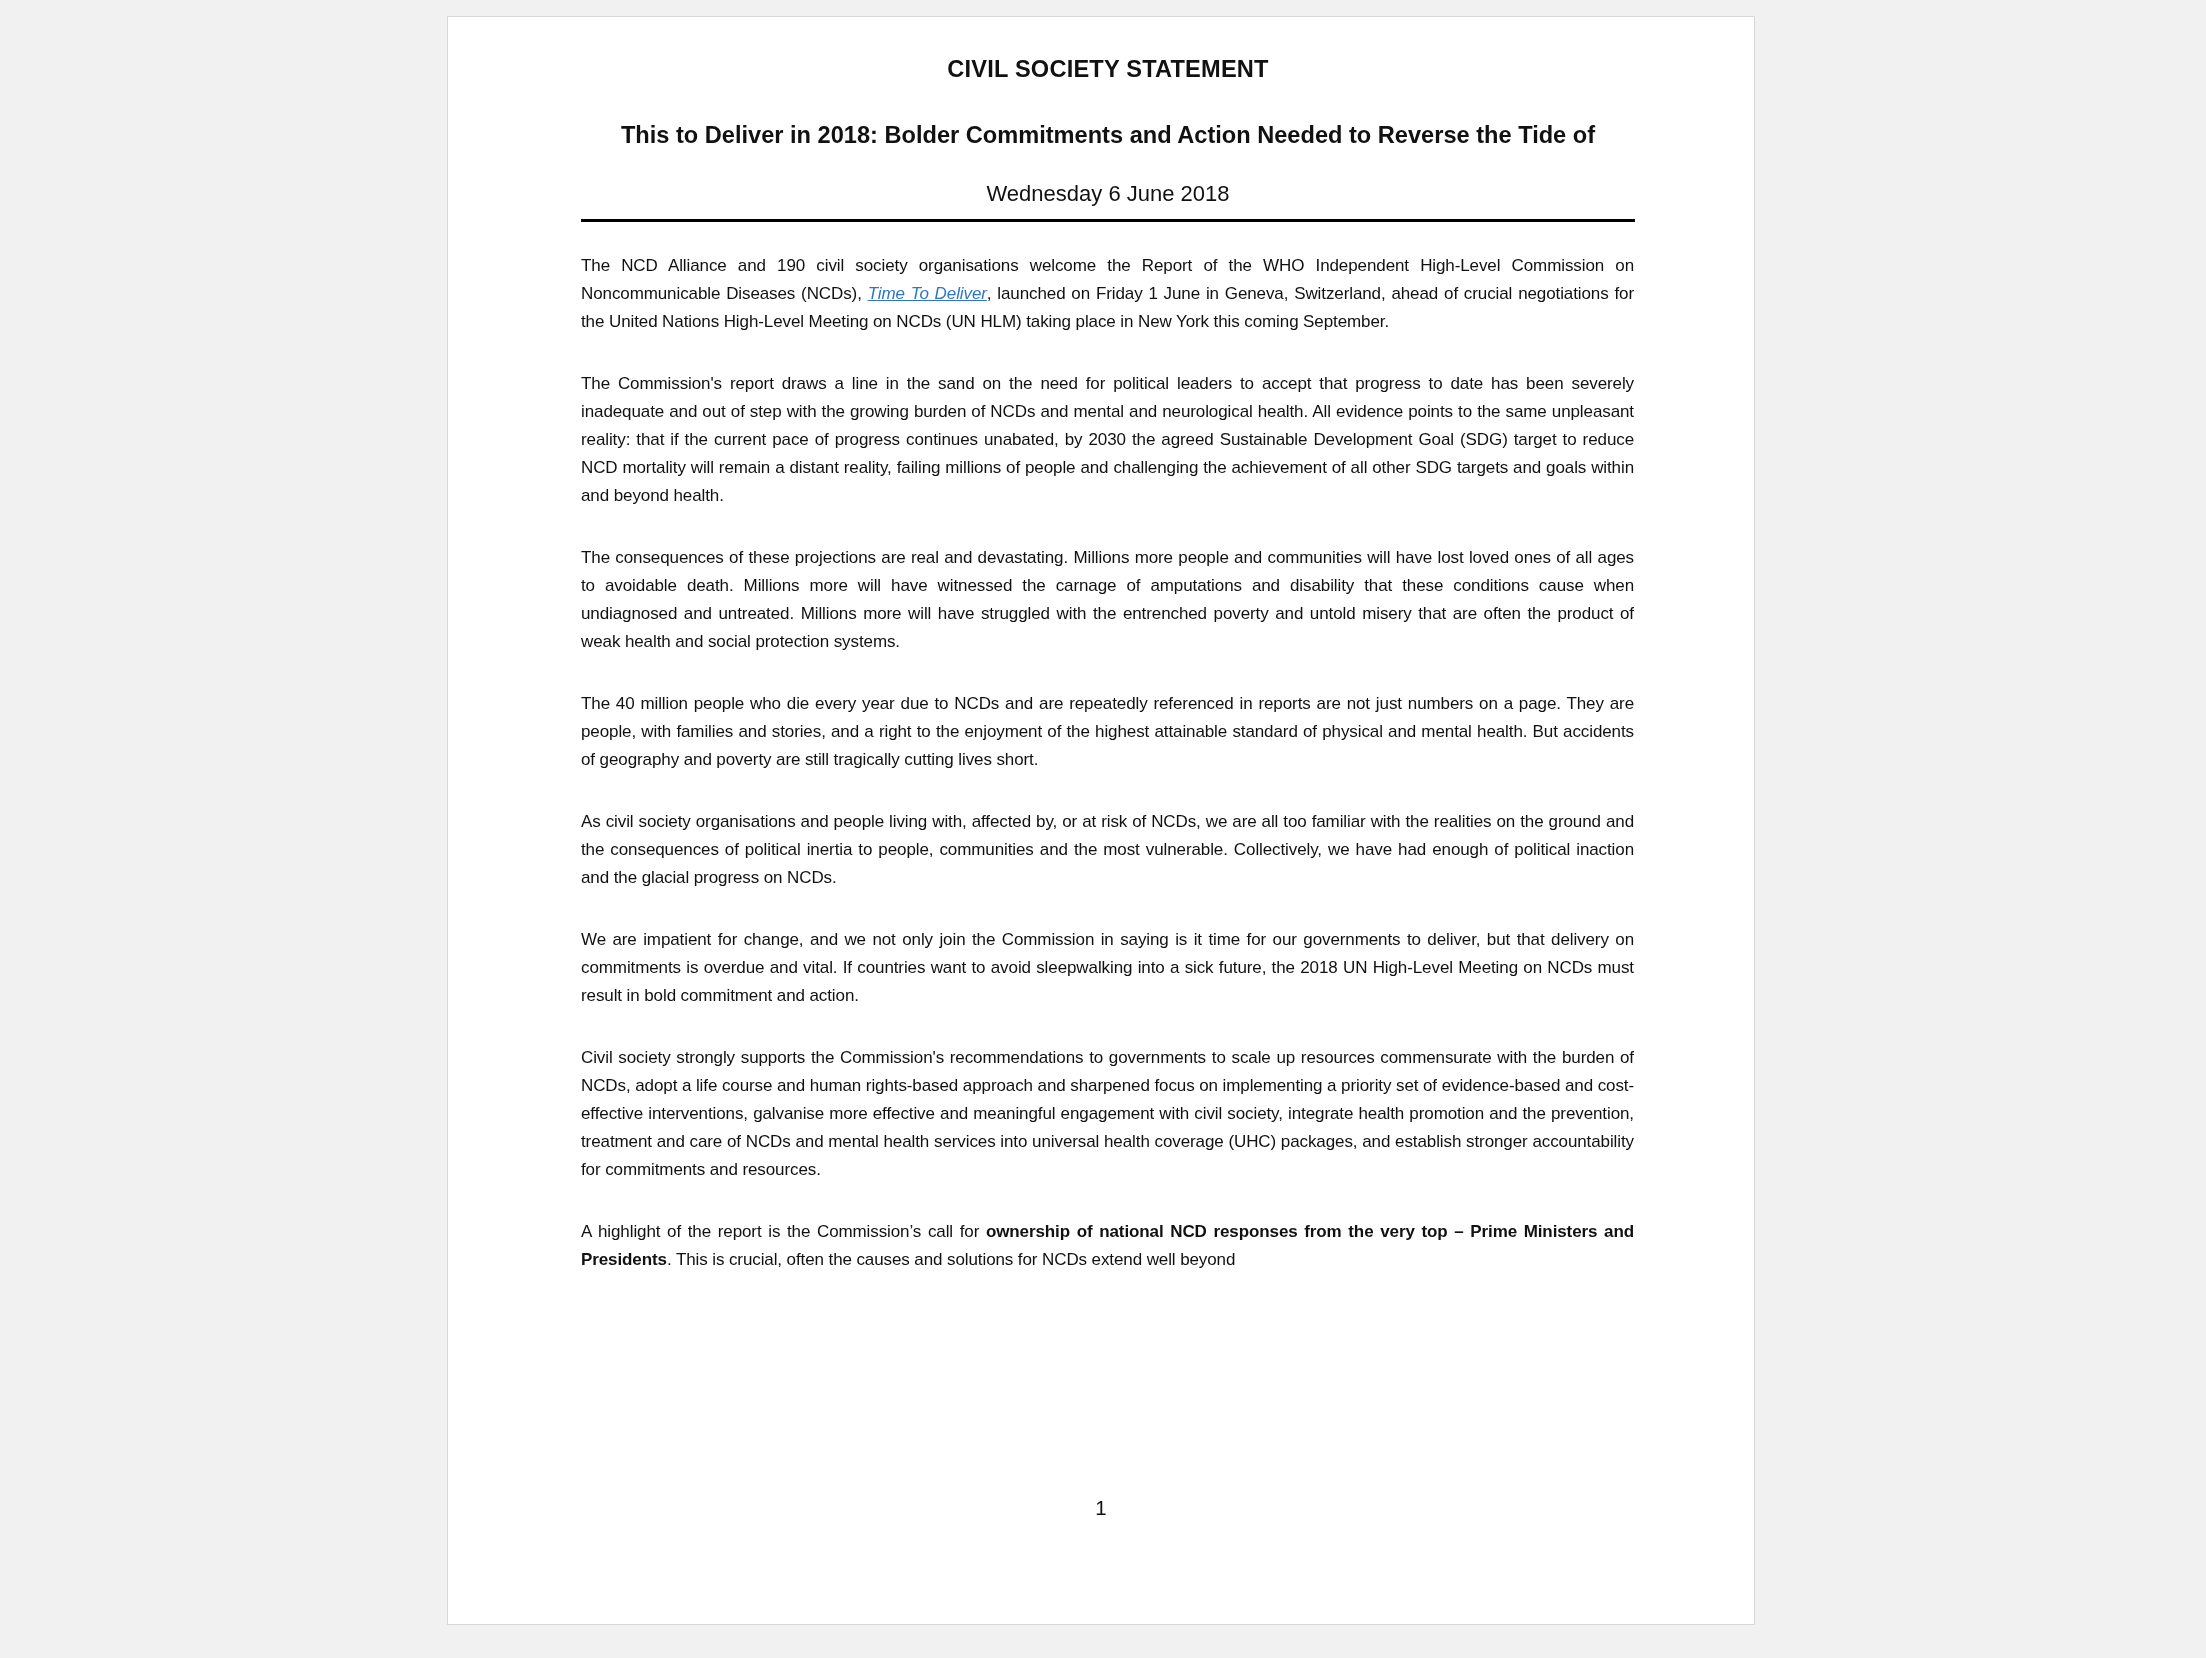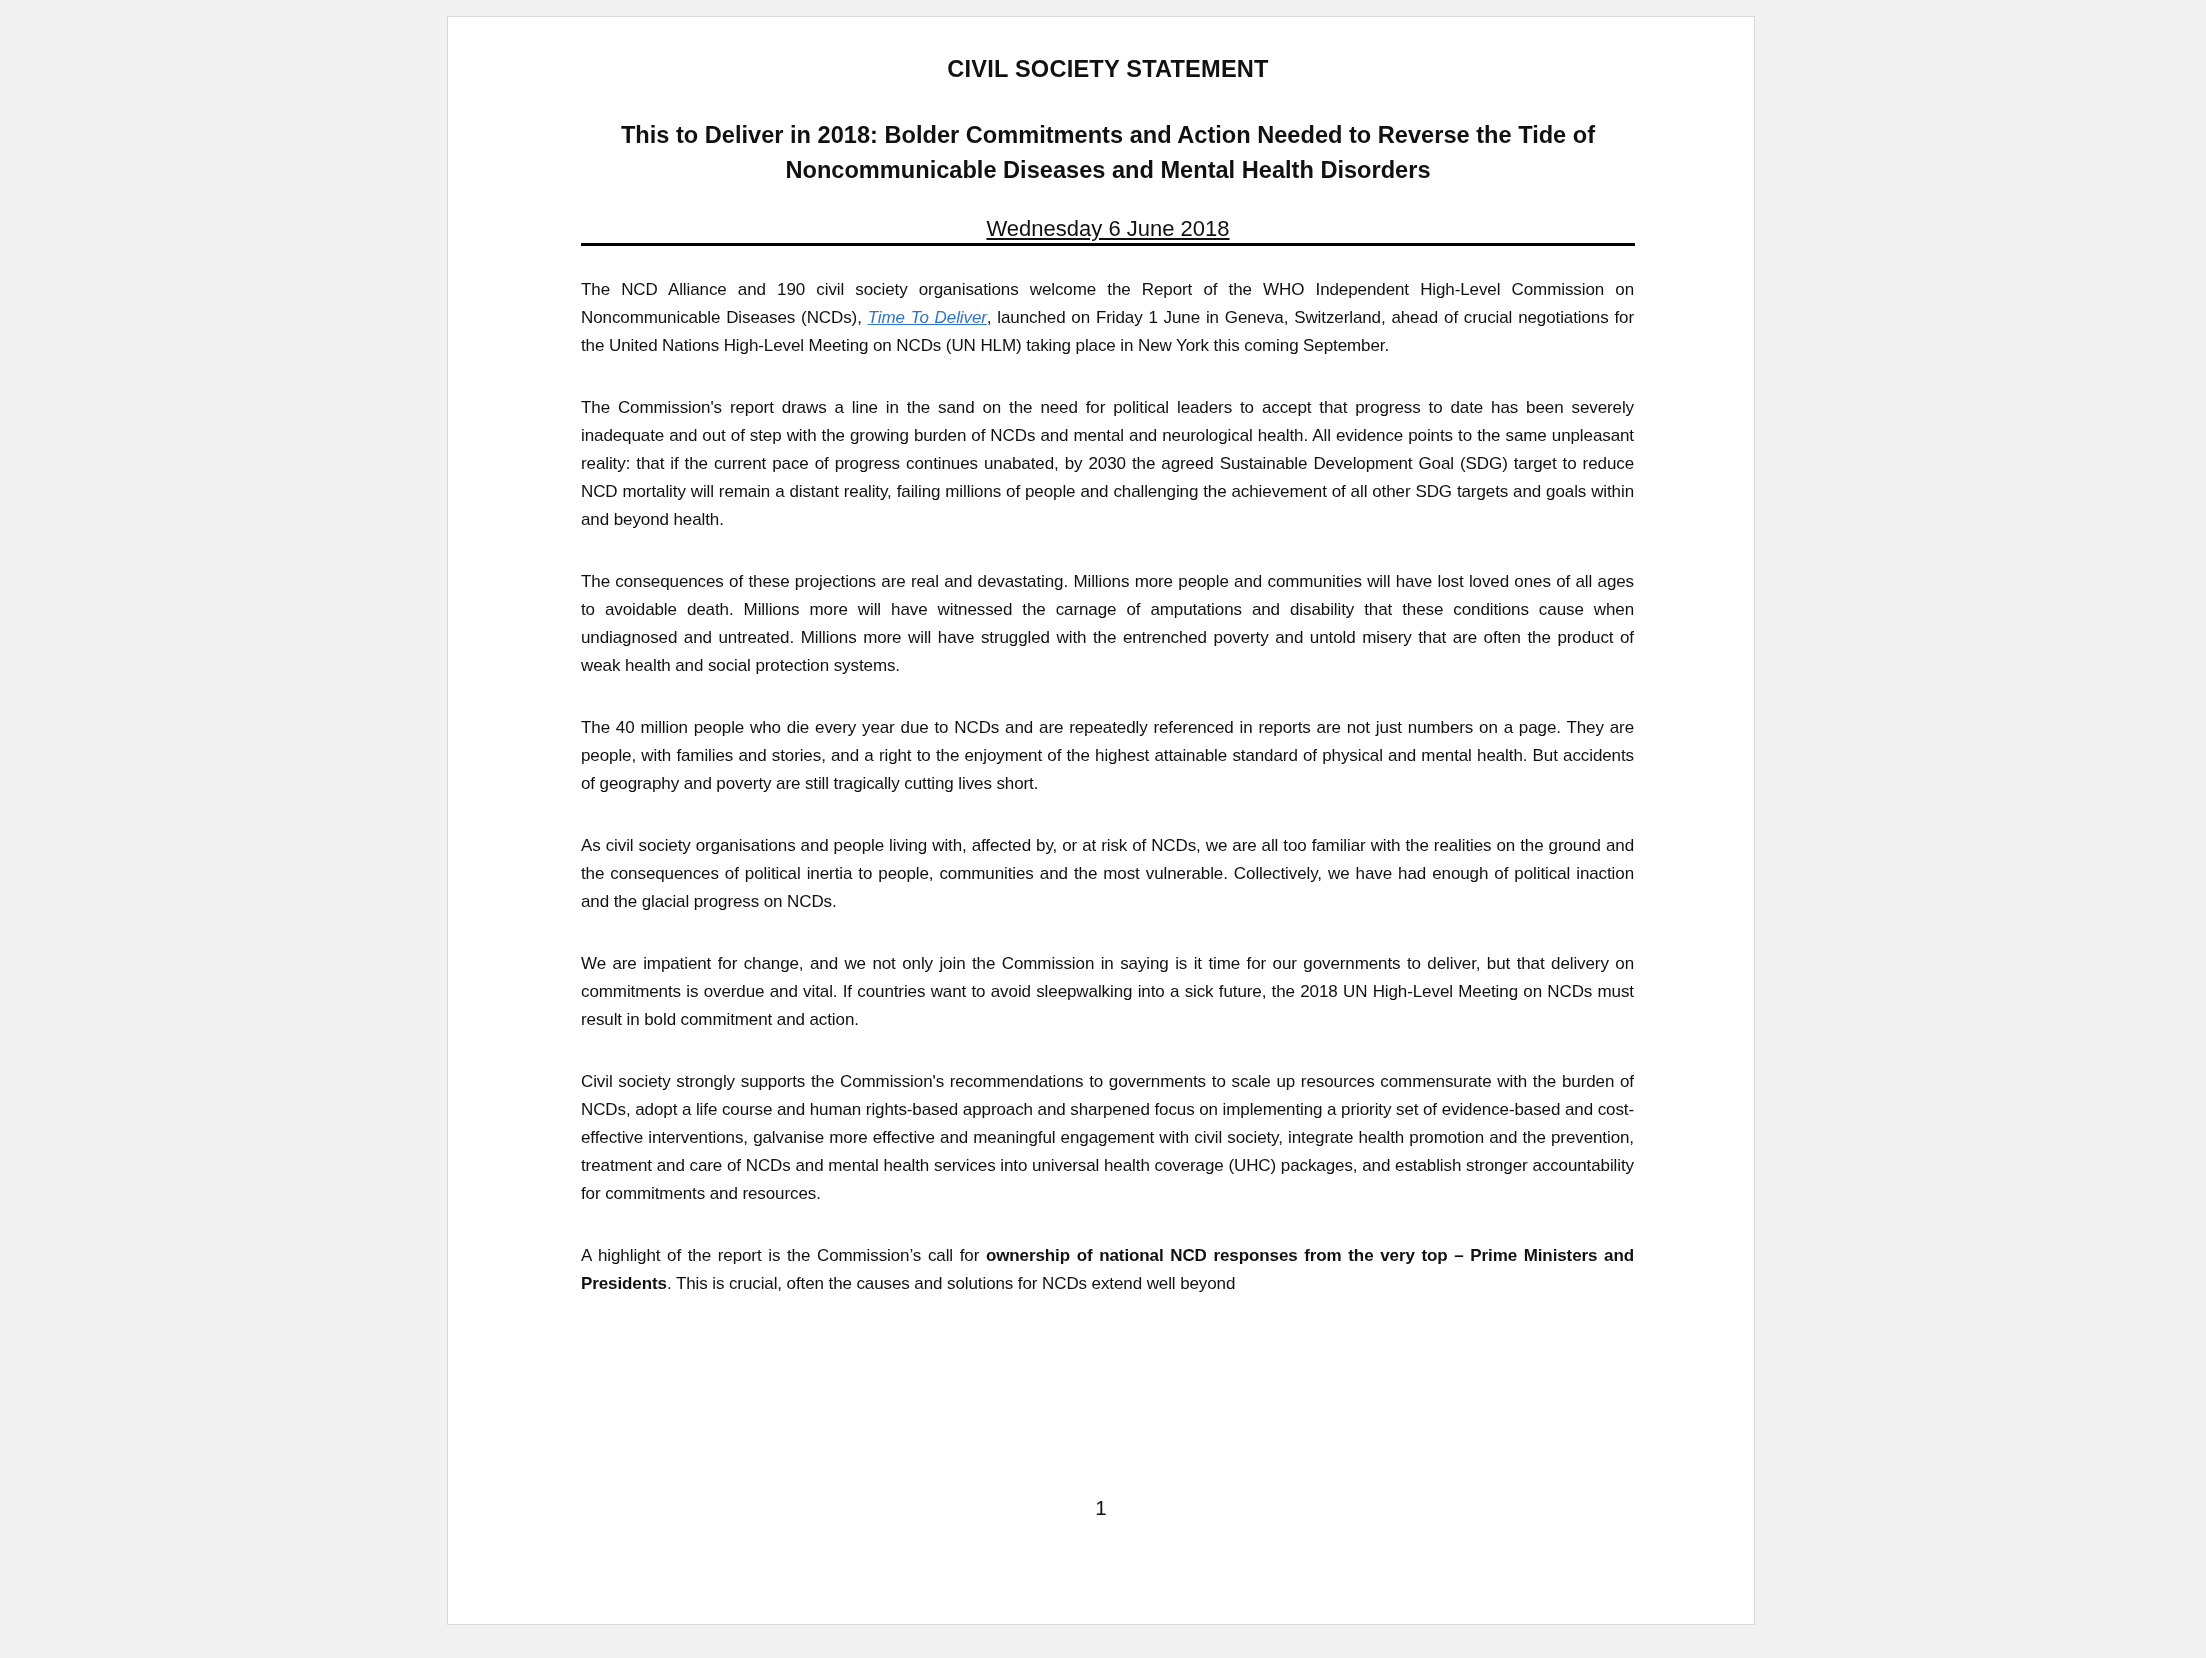--- a/index.html
+++ b/index.html
@@ -44,22 +44,22 @@
   }
   .doc-title {
     text-align: center;
     font-weight: bold;
     font-size: 23.6px;
     line-height: 35px;
     margin: 0 0 27px 0;
   }
   .date-block {
     border-bottom: 3.6px solid #000000;
+    padding-bottom: 11px;
     margin: 0 0 30px 0;
-    text-decoration: underline;
   }
   .date-line {
     text-align: center;
     font-size: 22px;
     line-height: 28px;
   }
   .para {
     font-size: 17px;
     line-height: 28px;
     text-align: justify;
@@ -89,21 +89,20 @@
 </style>
 </head>
 <body>
 
 <div class="canvas">
   <div class="page">
     <div class="content">
       <div class="kicker">CIVIL SOCIETY STATEMENT</div>
       <div class="doc-title">
         <div>This to Deliver in 2018: Bolder Commitments and Action Needed to Reverse the Tide of</div>
-        <div>Noncommunicable Diseases and Mental Health Disorders</div>
       </div>
       <div class="date-block">
         <div class="date-line">Wednesday 6 June 2018</div>
       </div>
       <div>
           <p class="para"><span>The NCD Alliance and 190 civil society organisations welcome the Report of the WHO Independent High-Level Commission on Noncommunicable Diseases (NCDs), </span><a href="#" class="doc-link">Time To Deliver</a><span>, launched on Friday 1 June in Geneva, Switzerland, ahead of crucial negotiations for the United Nations High-Level Meeting on NCDs (UN HLM) taking place in New York this coming September.</span></p>
           <p class="para"><span>The Commission's report draws a line in the sand on the need for political leaders to accept that progress to date has been severely inadequate and out of step with the growing burden of NCDs and mental and neurological health. All evidence points to the same unpleasant reality: that if the current pace of progress continues unabated, by 2030 the agreed Sustainable Development Goal (SDG) target to reduce NCD mortality will remain a distant reality, failing millions of people and challenging the achievement of all other SDG targets and goals within and beyond health.</span></p>
           <p class="para"><span>The consequences of these projections are real and devastating. Millions more people and communities will have lost loved ones of all ages to avoidable death. Millions more will have witnessed the carnage of amputations and disability that these conditions cause when undiagnosed and untreated. Millions more will have struggled with the entrenched poverty and untold misery that are often the product of weak health and social protection systems.</span></p>
           <p class="para"><span>The 40 million people who die every year due to NCDs and are repeatedly referenced in reports are not just numbers on a page. They are people, with families and stories, and a right to the enjoyment of the highest attainable standard of physical and mental health. But accidents of geography and poverty are still tragically cutting lives short.</span></p>
           <p class="para"><span>As civil society organisations and people living with, affected by, or at risk of NCDs, we are all too familiar with the realities on the ground and the consequences of political inertia to people, communities and the most vulnerable. Collectively, we have had enough of political inaction and the glacial progress on NCDs.</span></p>

